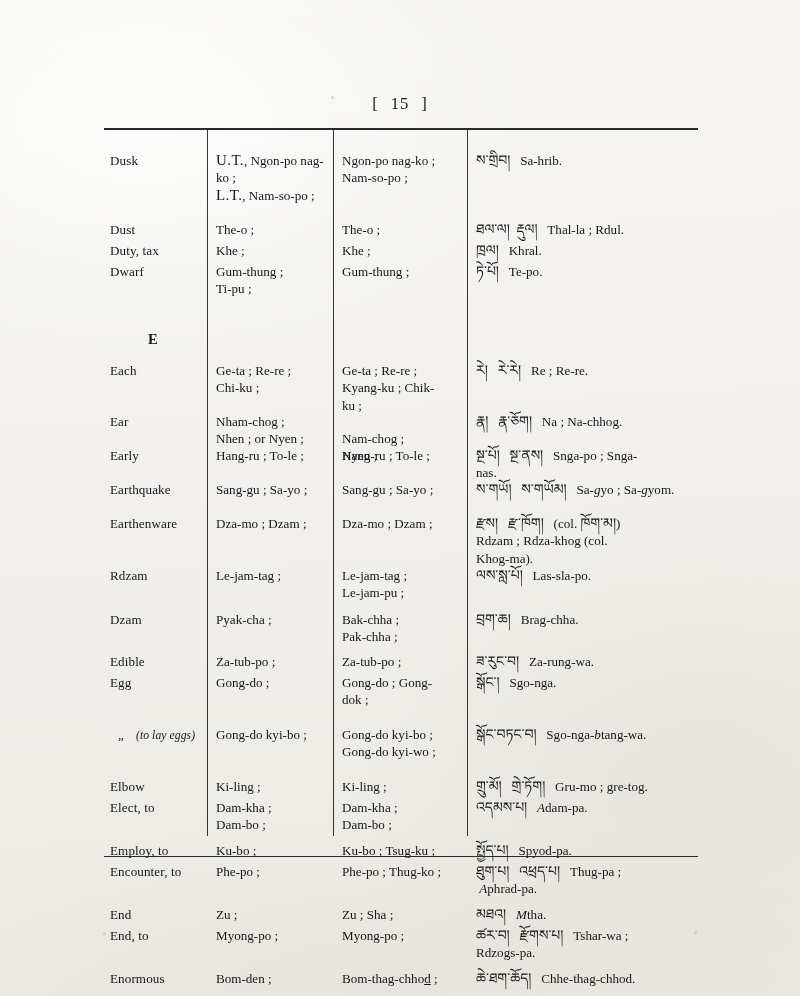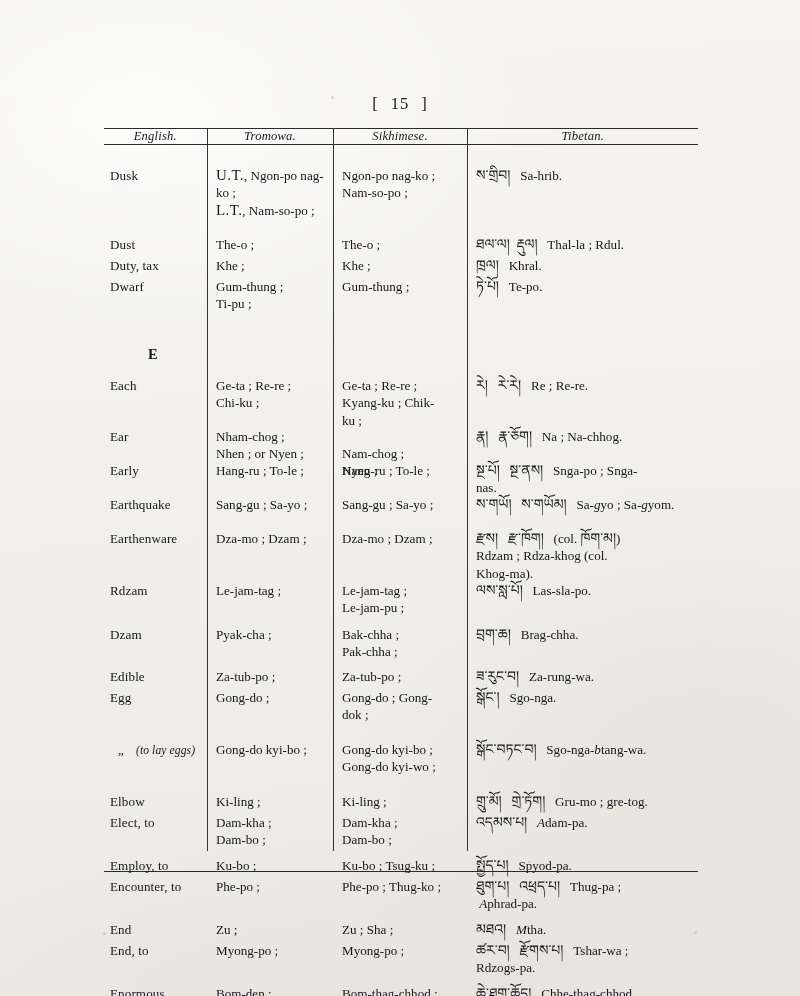--- a/index.html
+++ b/index.html
@@ -172,36 +172,20 @@
 <div id="page">
 
   <div id="folio">
     <span class="brk">[</span><span class="num">15</span><span class="brk">]</span>
   </div>
 
   <div id="dict-table">
 
     <div class="rule"></div>
 
-    <table class="tbl">
-      <colgroup>
-        <col class="c-eng">
-          <col class="c-tro">
-          <col class="c-sik">
-          <col class="c-tib">
-      </colgroup>
-      <thead>
-        <tr>
-          <td class="first">English.</td>
-          <td>Tromowa.</td>
-          <td>Sikhimese.</td>
-          <td>Tibetan.</td>
-        </tr>
-      </thead>
-    </table>
 
     <div class="rule thin" id="head-rule-bottom"></div>
 
     <div class="body-wrap" style="height:716px;">
 
       <div class="vrule vr1" style="height:706px;"></div>
       <div class="vrule vr2" style="height:706px;"></div>
       <div class="vrule vr3" style="height:706px;"></div>
 
       <div class="grid">

